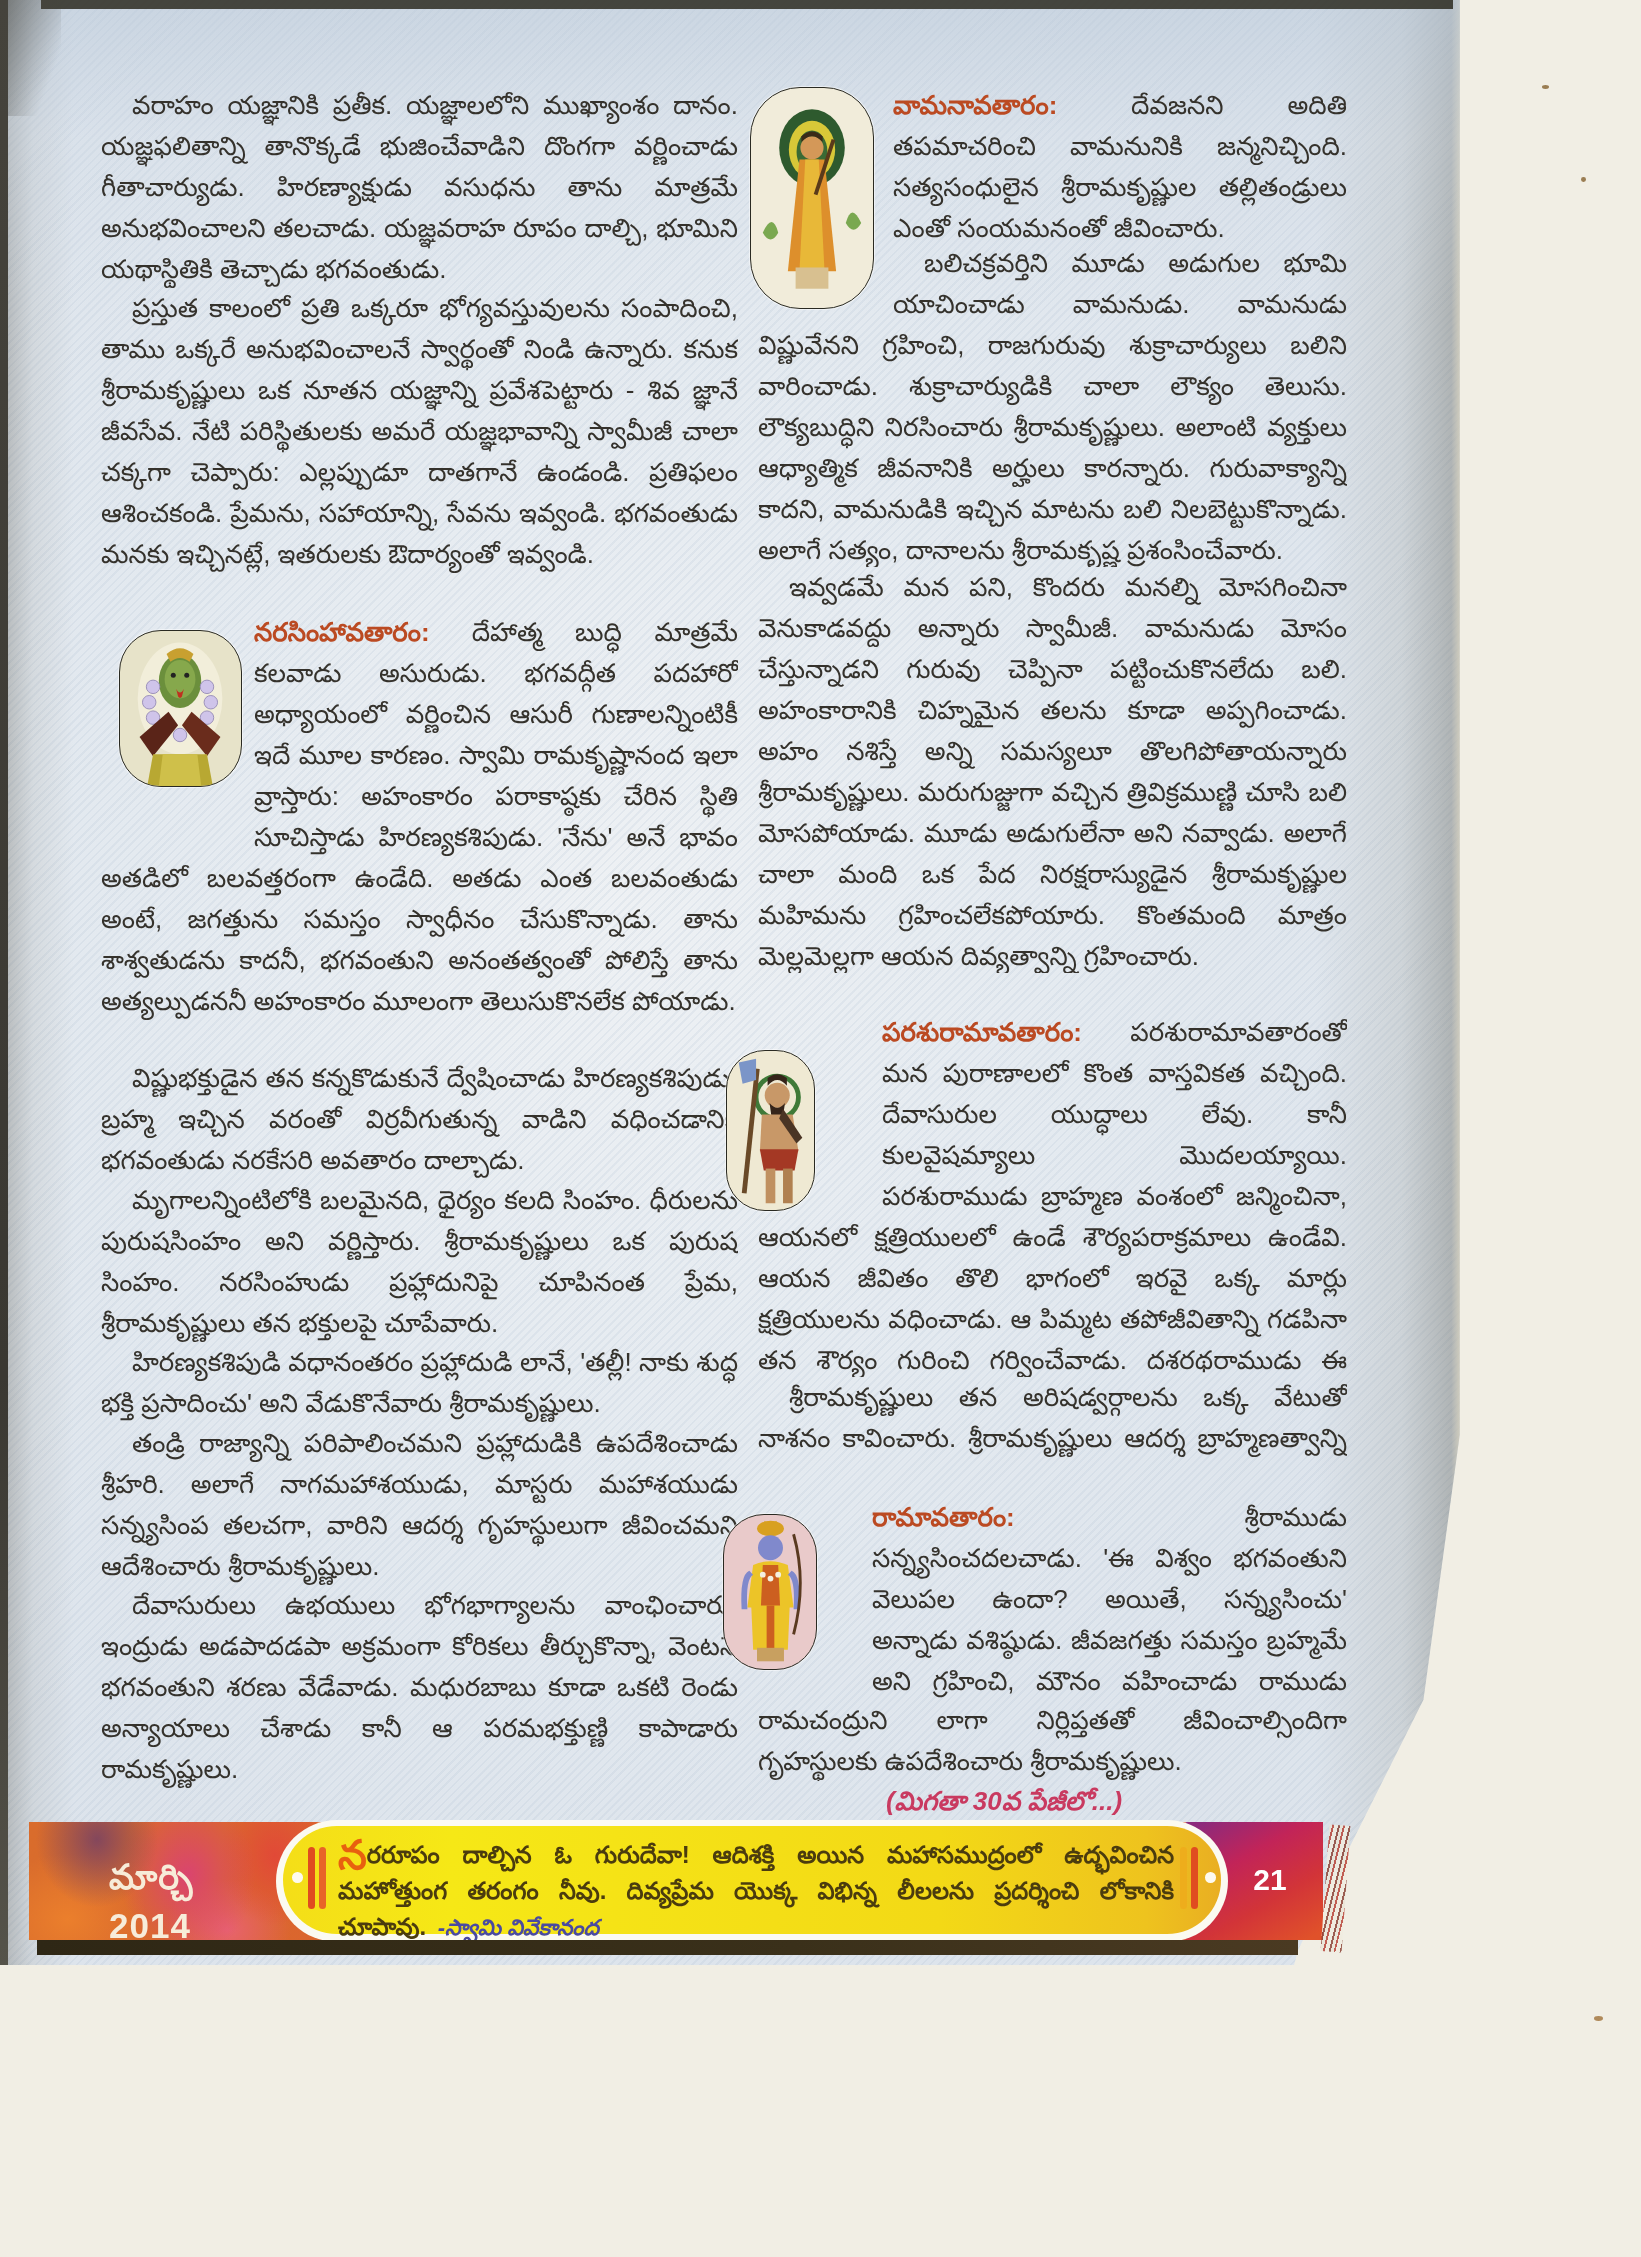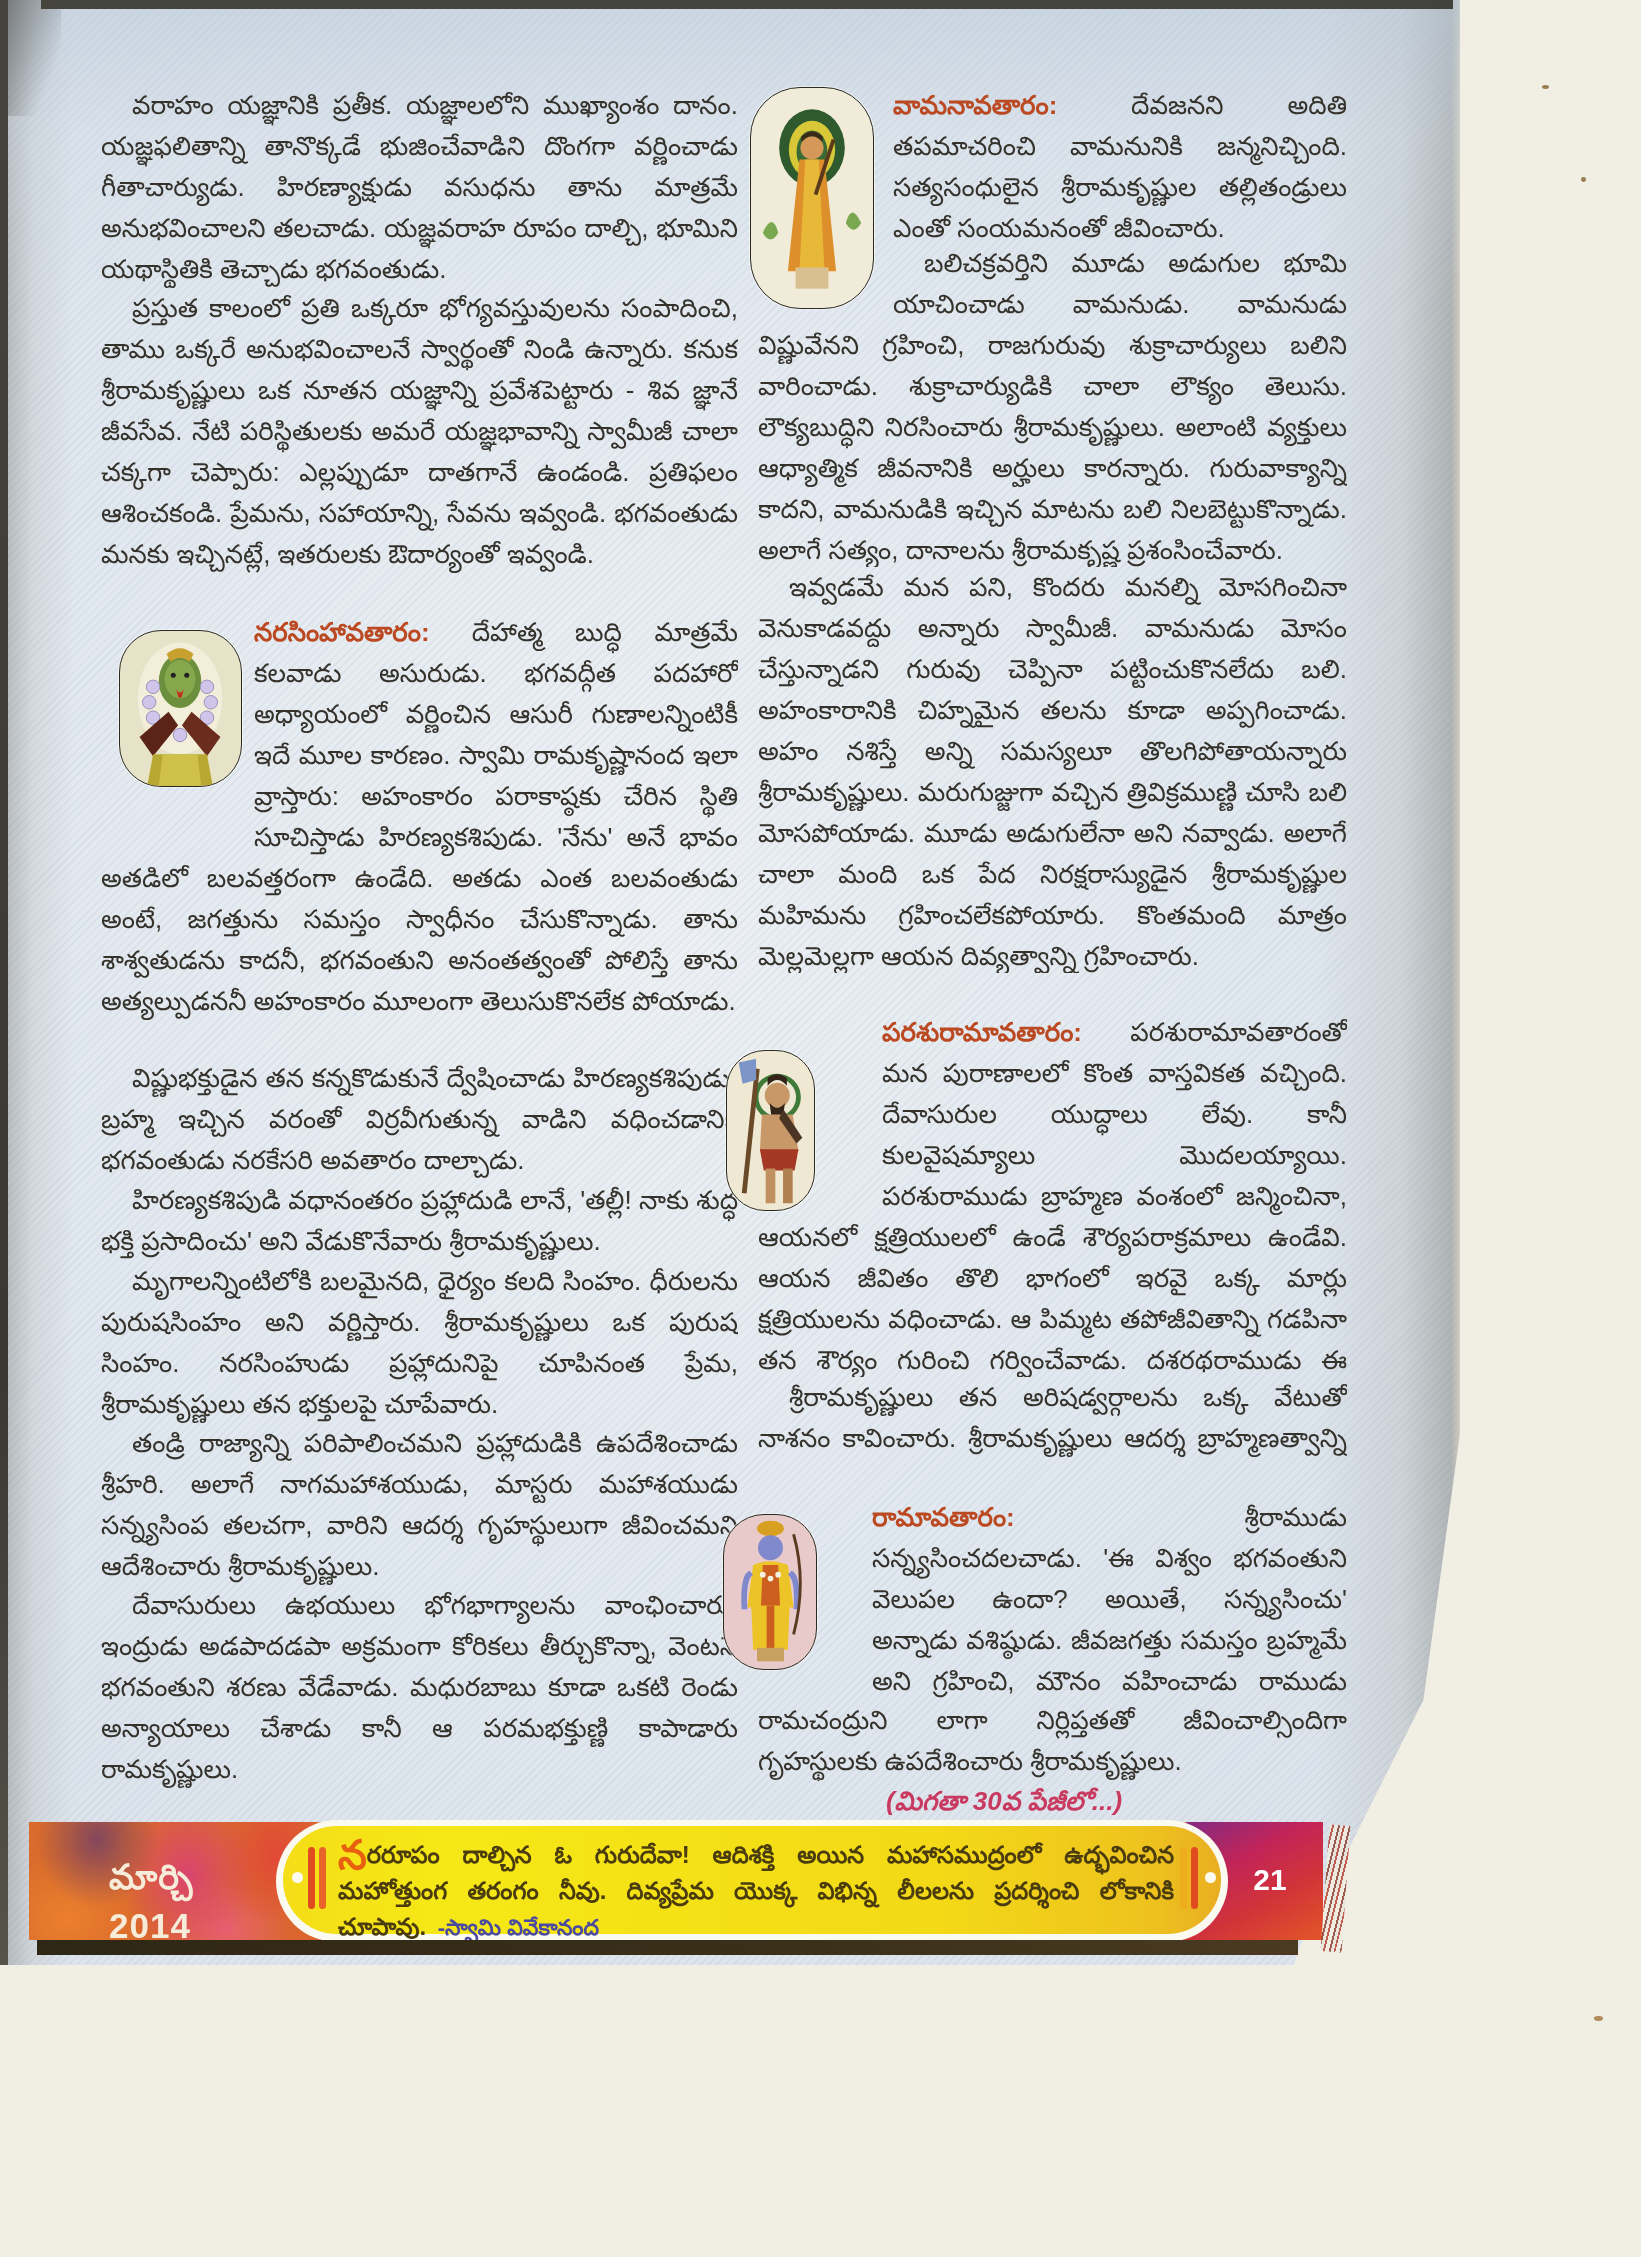--- a/index.html
+++ b/index.html
@@ -92,21 +92,21 @@
   .orn-right .orn-dot{left:1176px;}
   .month-label{
     position:absolute;left:80px;top:35px;width:174px;
     color:#f7ecd9;font-size:35px;font-weight:bold;letter-spacing:1px;
   }
   .quote{
     position:absolute;left:309px;top:15.4px;width:836px;
     color:#4b3c0e;font-size:24px;line-height:36px;font-weight:bold;text-align:justify;
   }
   .q-init{color:#e8600f;font-size:41px;font-weight:bold;line-height:29px;vertical-align:-5.8px;}
-  .q-attr{color:#4a4aa0;font-size:22px;margin-left:11.6px;}
+  .q-attr{color:#4a4aa0;font-size:22px;font-style:italic;margin-left:11.6px;}
   .page-num{
     position:absolute;left:1212px;top:41px;width:58px;
     color:#ffffff;font-size:30px;font-weight:bold;text-align:center;
   }
   .page-stack{
     position:absolute;left:1325px;top:1825px;width:21px;height:127px;
     background:repeating-linear-gradient(100deg,#e9e5d8 0 2.9px,#b8453a 2.9px 4.8px,#f0ece0 4.8px 8.7px,#8c4438 8.7px 10.6px);
     transform:rotate(4deg);opacity:.85;
   }
 </style>
@@ -123,22 +123,22 @@
 
 <div class="col col-left">
   <div class="block b-l1 indent"><span>వరాహం యజ్ఞానికి ప్రతీక. యజ్ఞాలలోని ముఖ్యాంశం దానం. యజ్ఞఫలితాన్ని తానొక్కడే భుజించేవాడిని దొంగగా వర్ణించాడు గీతాచార్యుడు. హిరణ్యాక్షుడు వసుధను తాను మాత్రమే అనుభవించాలని తలచాడు. యజ్ఞవరాహ రూపం దాల్చి, భూమిని యథాస్థితికి తెచ్చాడు భగవంతుడు.</span></div>
   <div class="block b-l2 indent"><span>ప్రస్తుత కాలంలో ప్రతి ఒక్కరూ భోగ్యవస్తువులను సంపాదించి, తాము ఒక్కరే అనుభవించాలనే స్వార్థంతో నిండి ఉన్నారు. కనుక శ్రీరామకృష్ణులు ఒక నూతన యజ్ఞాన్ని ప్రవేశపెట్టారు - శివ జ్ఞానే జీవసేవ. నేటి పరిస్థితులకు అమరే యజ్ఞభావాన్ని స్వామీజీ చాలా చక్కగా చెప్పారు: ఎల్లప్పుడూ దాతగానే ఉండండి. ప్రతిఫలం ఆశించకండి. ప్రేమను, సహాయాన్ని, సేవను ఇవ్వండి. భగవంతుడు మనకు ఇచ్చినట్లే, ఇతరులకు ఔదార్యంతో ఇవ్వండి.</span></div>
   <div class="block b-l3">
     <span class="sp sp-l3"></span>
     <span class="avatar-heading">నరసింహావతారం:</span>
     <span>దేహాత్మ బుద్ధి మాత్రమే కలవాడు అసురుడు. భగవద్గీత పదహారో అధ్యాయంలో వర్ణించిన ఆసురీ గుణాలన్నింటికీ ఇదే మూల కారణం. స్వామి రామకృష్ణానంద ఇలా వ్రాస్తారు: అహంకారం పరాకాష్ఠకు చేరిన స్థితి సూచిస్తాడు హిరణ్యకశిపుడు. 'నేను' అనే భావం అతడిలో బలవత్తరంగా ఉండేది. అతడు ఎంత బలవంతుడు అంటే, జగత్తును సమస్తం స్వాధీనం చేసుకొన్నాడు. తాను శాశ్వతుడను కాదనీ, భగవంతుని అనంతత్వంతో పోలిస్తే తాను అత్యల్పుడననీ అహంకారం మూలంగా తెలుసుకొనలేక పోయాడు.</span>
   </div>
   <div class="block b-l4 indent"><span>విష్ణుభక్తుడైన తన కన్నకొడుకునే ద్వేషించాడు హిరణ్యకశిపుడు. బ్రహ్మ ఇచ్చిన వరంతో విర్రవీగుతున్న వాడిని వధించడానికి భగవంతుడు నరకేసరి అవతారం దాల్చాడు.</span></div>
+  <div class="block b-l5 indent"><span>మృగాలన్నింటిలోకి బలమైనది, ధైర్యం కలది సింహం. ధీరులను పురుషసింహం అని వర్ణిస్తారు. శ్రీరామకృష్ణులు ఒక పురుష సింహం. నరసింహుడు ప్రహ్లాదునిపై చూపినంత ప్రేమ, శ్రీరామకృష్ణులు తన భక్తులపై చూపేవారు.</span></div>
   <div class="block b-l6 indent"><span>హిరణ్యకశిపుడి వధానంతరం ప్రహ్లాదుడి లానే, 'తల్లీ! నాకు శుద్ధ భక్తి ప్రసాదించు' అని వేడుకొనేవారు శ్రీరామకృష్ణులు.</span></div>
-  <div class="block b-l5 indent"><span>మృగాలన్నింటిలోకి బలమైనది, ధైర్యం కలది సింహం. ధీరులను పురుషసింహం అని వర్ణిస్తారు. శ్రీరామకృష్ణులు ఒక పురుష సింహం. నరసింహుడు ప్రహ్లాదునిపై చూపినంత ప్రేమ, శ్రీరామకృష్ణులు తన భక్తులపై చూపేవారు.</span></div>
   <div class="block b-l7 indent"><span>తండ్రి రాజ్యాన్ని పరిపాలించమని ప్రహ్లాదుడికి ఉపదేశించాడు శ్రీహరి. అలాగే నాగమహాశయుడు, మాస్టరు మహాశయుడు సన్న్యసింప తలచగా, వారిని ఆదర్శ గృహస్థులుగా జీవించమని ఆదేశించారు శ్రీరామకృష్ణులు.</span></div>
   <div class="block b-l8 indent"><span>దేవాసురులు ఉభయులు భోగభాగ్యాలను వాంఛించారు. ఇంద్రుడు అడపాదడపా అక్రమంగా కోరికలు తీర్చుకొన్నా, వెంటనే భగవంతుని శరణు వేడేవాడు. మధురబాబు కూడా ఒకటి రెండు అన్యాయాలు చేశాడు కానీ ఆ పరమభక్తుణ్ణి కాపాడారు రామకృష్ణులు.</span></div>
 </div>
 
 <div class="col col-right">
   <div class="block b-r1">
     <span class="sp sp-r1"></span>
     <span class="avatar-heading">వామనావతారం:</span>
     <span>దేవజనని అదితి తపమాచరించి వామనునికి జన్మనిచ్చింది. సత్యసంధులైన శ్రీరామకృష్ణుల తల్లితండ్రులు ఎంతో సంయమనంతో జీవించారు.</span>
   </div>

